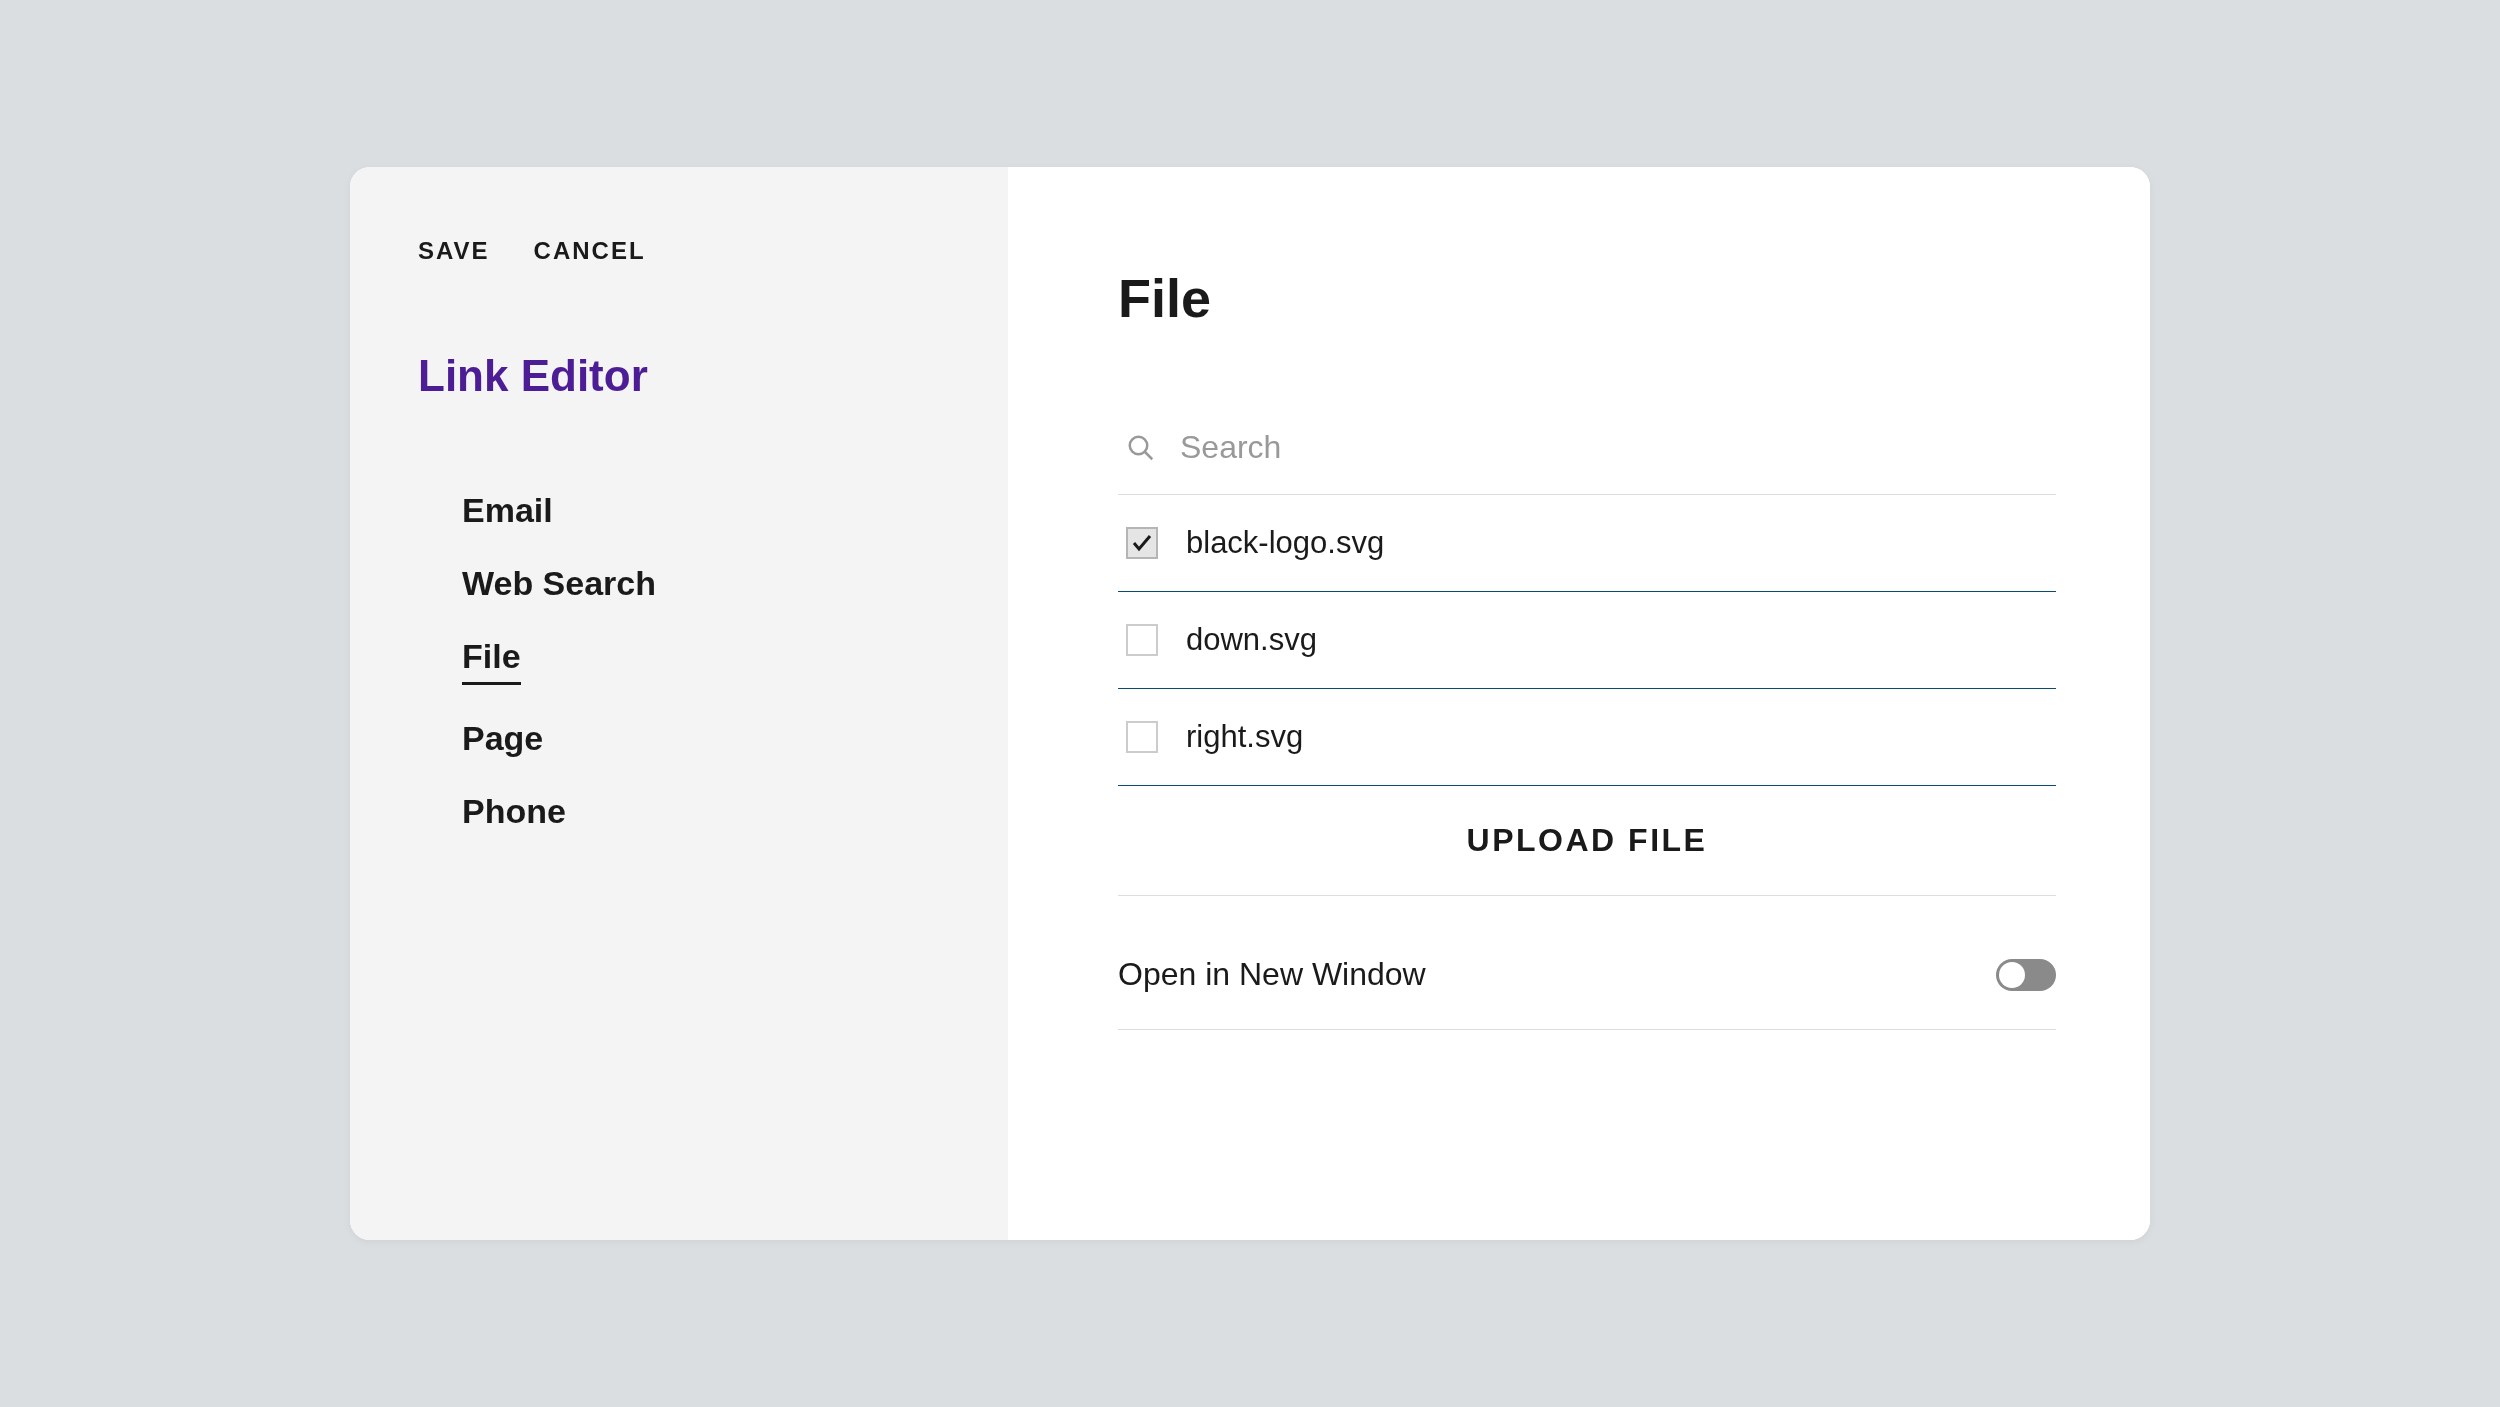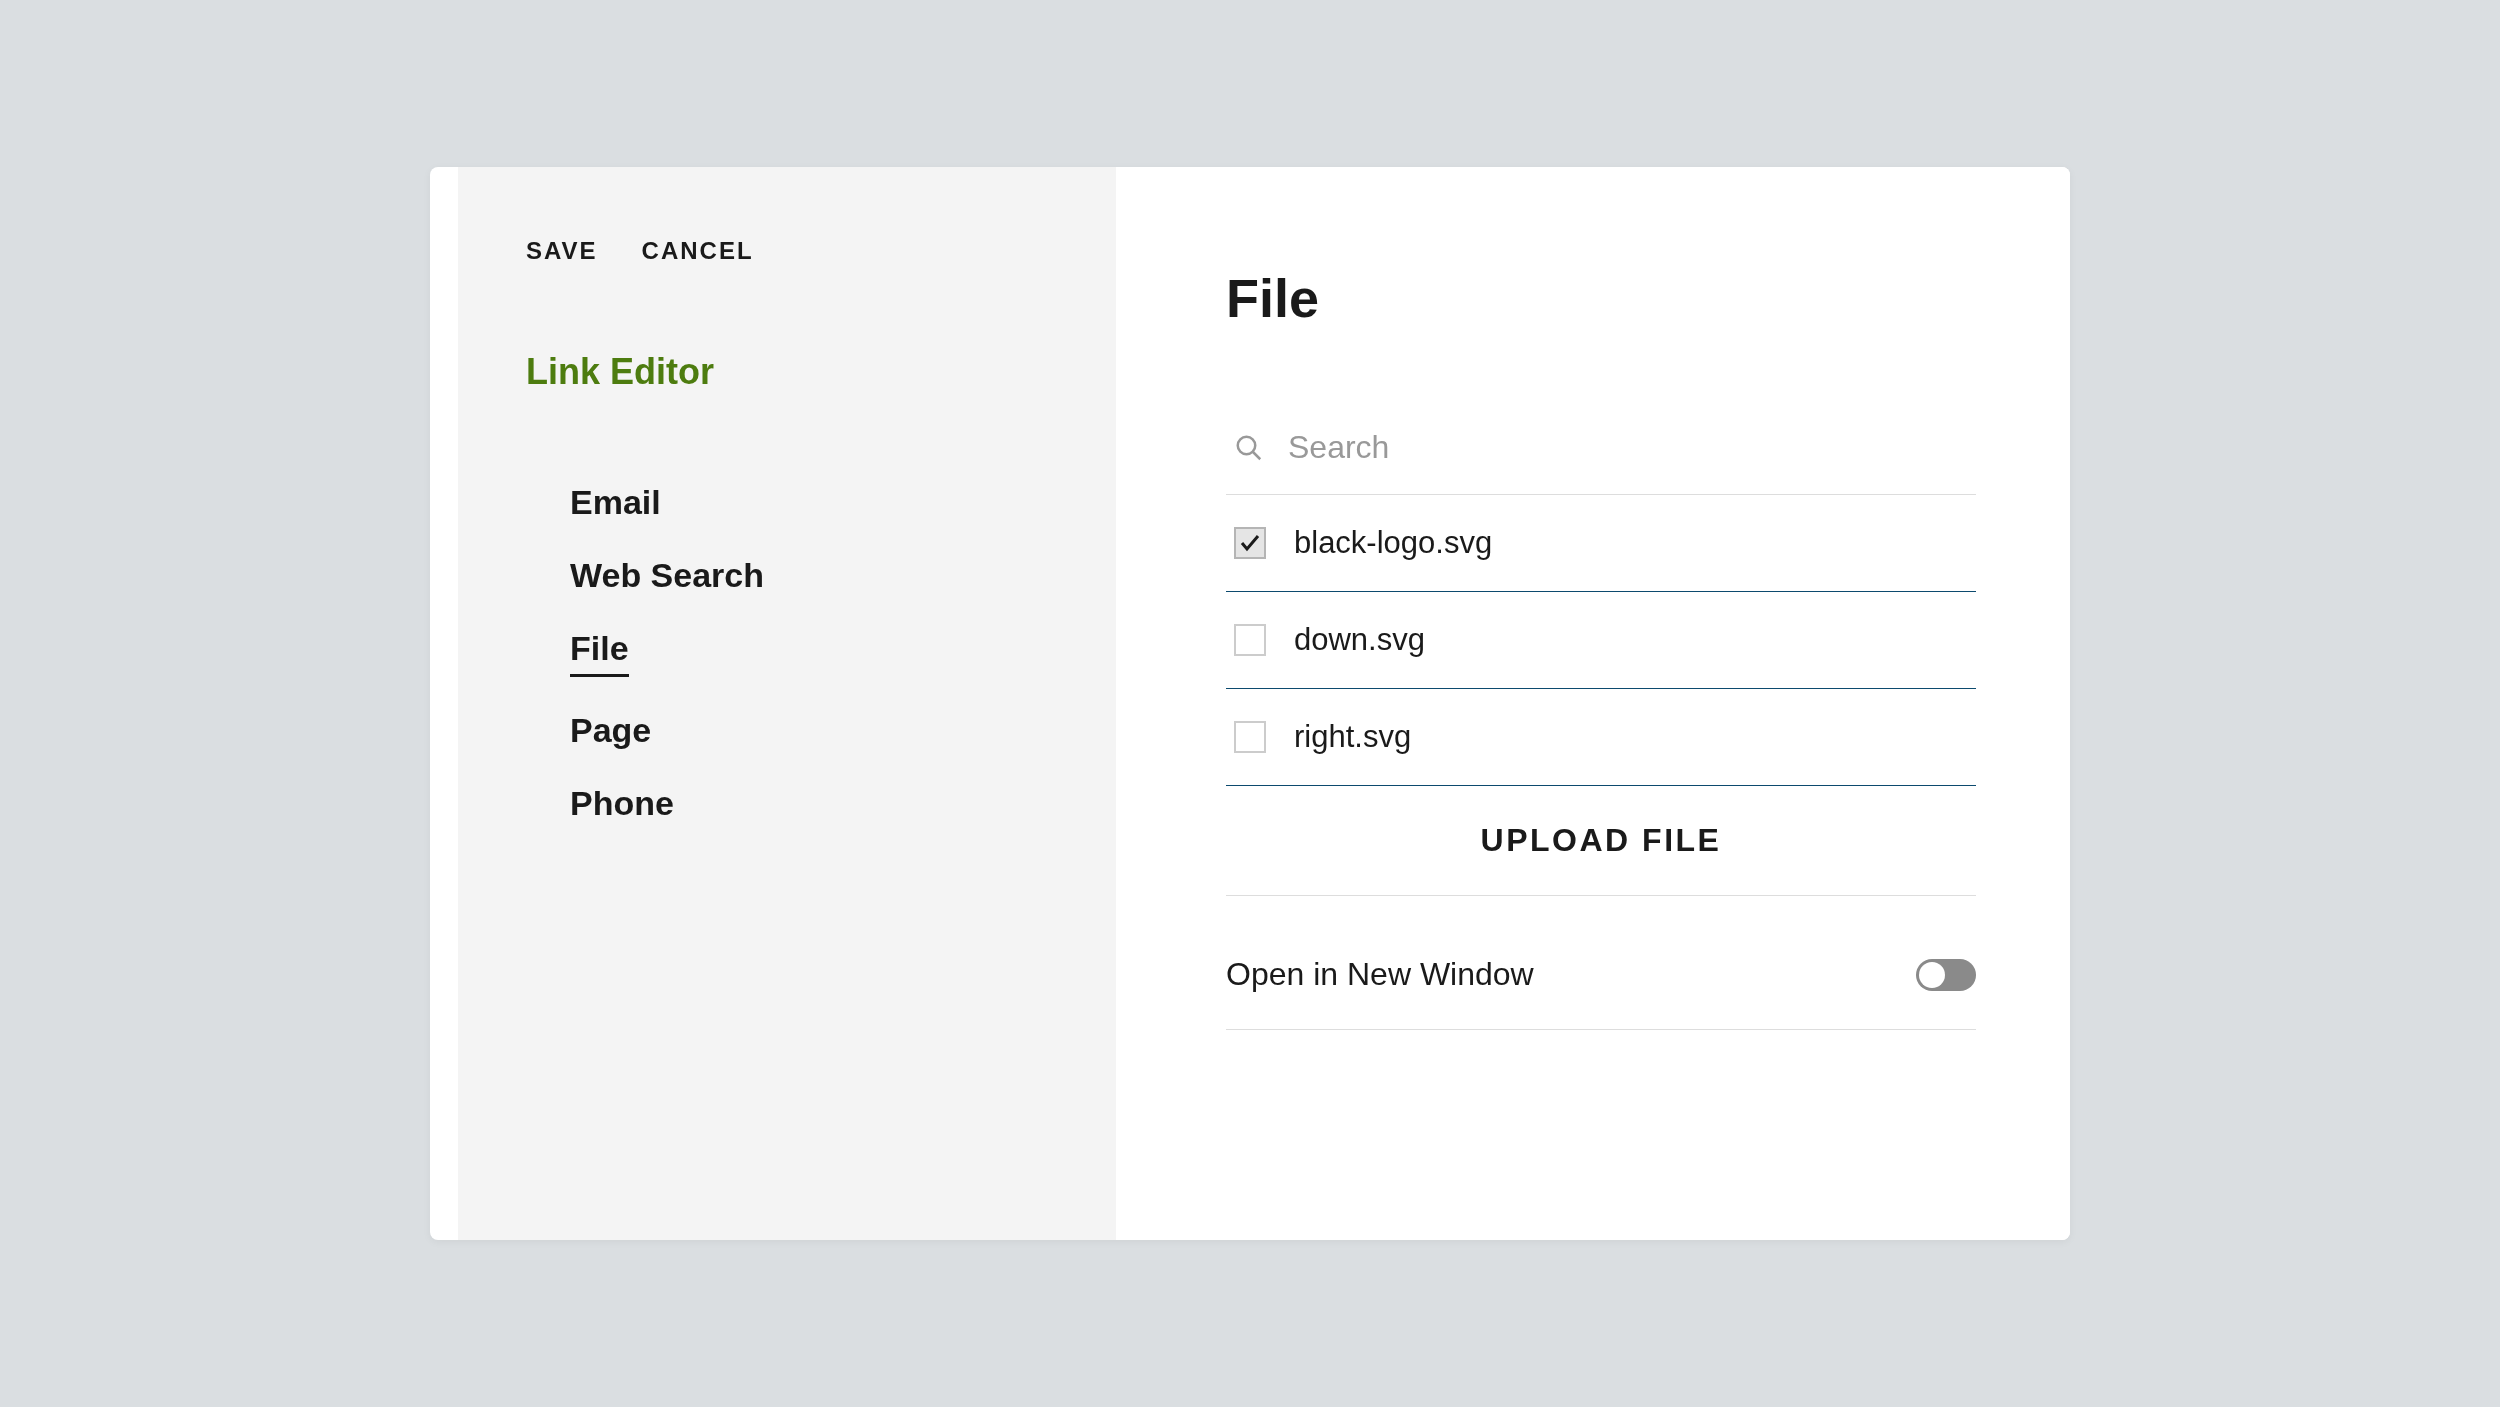--- a/index.html
+++ b/index.html
@@ -10,28 +10,27 @@
     body {
       background: #dadee1;
       font-family: -apple-system, BlinkMacSystemFont, "Segoe UI", Helvetica, Arial, sans-serif;
       width: 2500px;
       height: 1407px;
       display: flex;
       align-items: center;
       justify-content: center;
     }
     .dialog {
-      width: 1640px;
+      width: 1800px;
       height: 1073px;
       background: #fff;
-      border-radius: 8px;
+      border-radius: 20px;
       display: flex;
       overflow: hidden;
       box-shadow: 0 2px 8px rgba(0,0,0,0.05);
-      padding-left: 28px;
     }
     .sidebar {
       width: 658px;
       background: #f4f4f4;
       padding: 70px 68px;
     }
     .top-actions {
       display: flex;
       gap: 44px;
       margin-bottom: 86px;
@@ -40,23 +39,23 @@
       border: none;
       background: none;
       font-size: 24px;
       font-weight: 600;
       letter-spacing: 2px;
       color: #1a1a1a;
       cursor: pointer;
       font-family: inherit;
     }
     .sidebar-title {
-      font-size: 36px;
-      font-weight: 600;
-      color: #4d7c0f;
+      font-size: 44px;
+      font-weight: 600;
+      color: #4c1d95;
       margin-bottom: 90px;
     }
     .nav-list {
       list-style: none;
       margin-left: 44px;
     }
     .nav-item {
       font-size: 34px;
       font-weight: 600;
       color: #1a1a1a;

